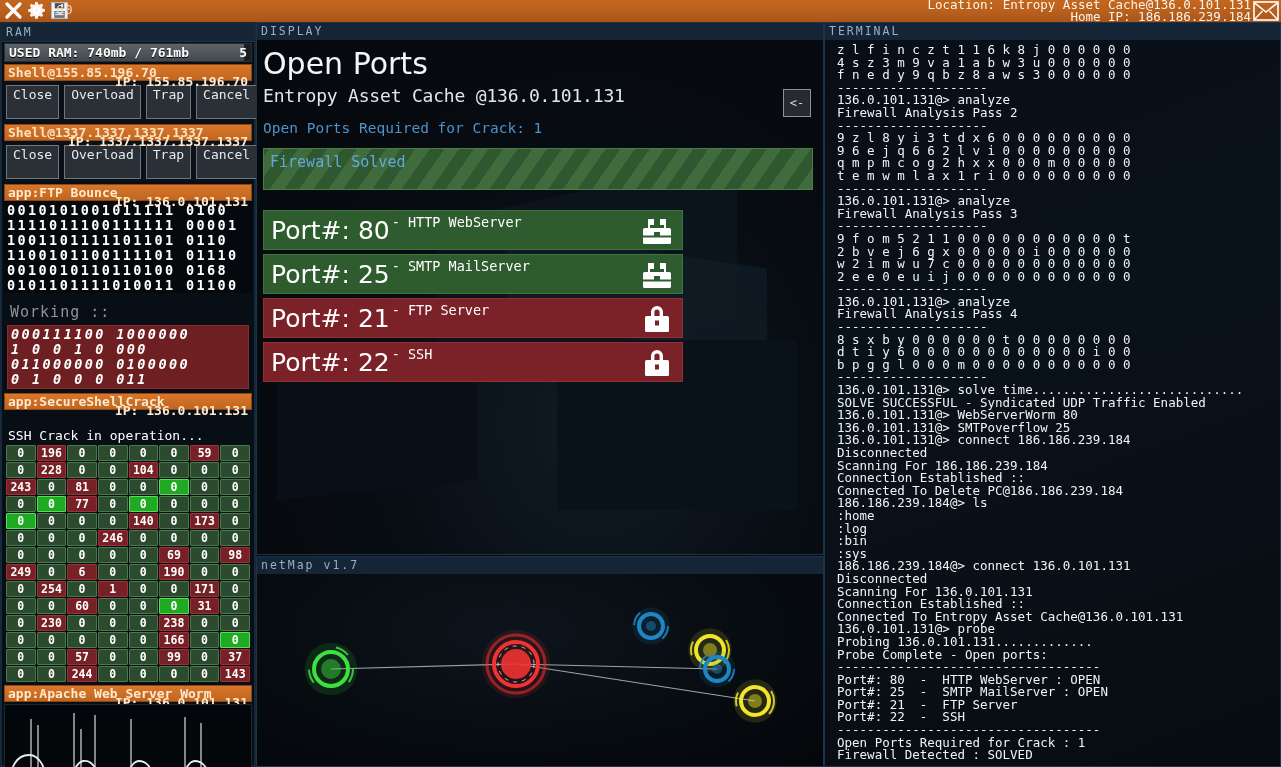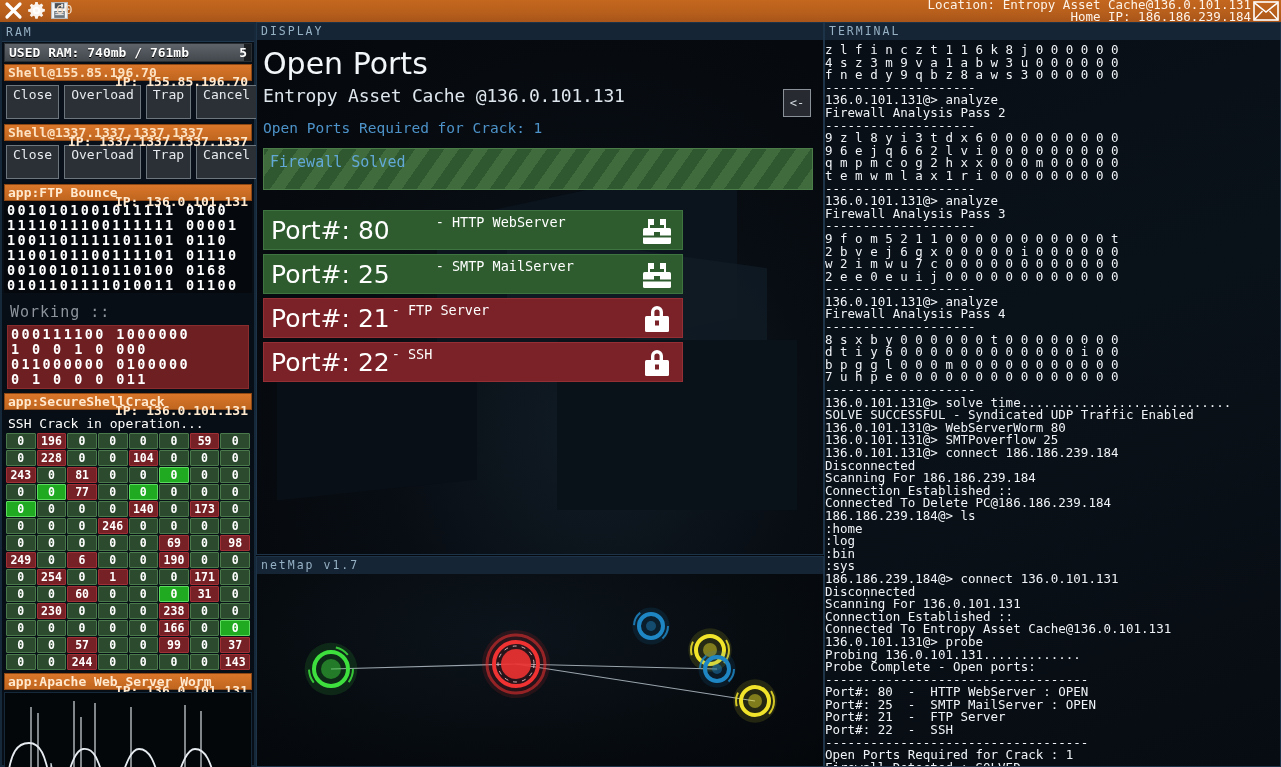--- a/index.html
+++ b/index.html
@@ -50,23 +50,23 @@
   .btnrow{display:flex;gap:5px;padding:4px 2px 3px 2px;background:#0a1019;}
   .pbtn{background:#2b3036;border:1px solid #6d757d;color:#e6eaee;font-size:13px;
     padding:1px 6px 16px 6px;font-family:"DejaVu Sans Mono","Liberation Mono",monospace;
     cursor:pointer;box-sizing:border-box;}
 
   .binblock{padding:2px 3px 0 3px;background:#05080d;}
   .binrow{font-size:13.5px;letter-spacing:2.4px;color:#ffffff;line-height:15px;
     font-weight:bold;white-space:nowrap;}
   .working{color:#8d949b;font-size:15px;padding:10px 4px 4px 6px;letter-spacing:1px;}
   .redblock{margin:0 3px 4px 3px;background:#6d1f21;border:1px solid #8a2b2d;padding:1px 3px;}
-  .redblock .binrow{letter-spacing:2.4px;}
-
-  .sshlbl{font-size:13px;color:#fff;padding:6px 0 2px 4px;letter-spacing:0px;}
+  .redblock .binrow{letter-spacing:2.4px;font-style:italic;}
+
+  .sshlbl{font-size:13px;color:#fff;padding:18px 0 2px 4px;letter-spacing:0px;}
   .grid{display:grid;grid-template-columns:repeat(8,1fr);gap:1px;padding:0 2px;}
   .cell{height:14px;line-height:14px;text-align:center;font-size:11.5px;color:#fff;
     font-weight:bold;border-radius:1px;}
   .cell.g{background:#2c4a2e;border:1px solid #4a7a4c;}
   .cell.gb{background:#1faa22;border:1px solid #5ddb5f;}
   .cell.r{background:#762126;border:1px solid #a13036;}
 
   .wavebox{position:relative;margin:2px 2px 0 2px;height:160px;background:#040709;
     border:1px solid #16293a;overflow:hidden;}
 
@@ -83,35 +83,35 @@
   .backbtn{position:absolute;right:12px;top:66px;width:28px;height:28px;
     background:#272b31;border:1px solid #8a9199;color:#cfd6dd;font-size:12px;
     display:flex;align-items:center;justify-content:center;cursor:pointer;box-sizing:border-box;}
   .fwbar{margin-top:12px;height:42px;position:relative;overflow:hidden;
     background:repeating-linear-gradient(-55deg,#3f6b3d 0px,#3f6b3d 12px,#2f5830 12px,#2f5830 24px);
     border:1px solid #4a7d48;box-sizing:border-box;}
   .fwbar span{position:absolute;left:6px;top:4px;font-size:15px;color:#63a9d8;}
   .ports{margin-top:20px;}
   .portrow{position:relative;height:40px;margin-bottom:4px;box-sizing:border-box;
     display:flex;align-items:center;cursor:pointer;width:420px;}
-  .portrow.open{background:#2e5c2f;border:1px solid #3e7440;gap:44px;}
+  .portrow.open{background:#2e5c2f;border:1px solid #3e7440;}
   .portrow.closed{background:#7a2227;border:1px solid #943035;}
   .portnum{font-family:"DejaVu Sans","Liberation Sans",sans-serif;font-size:25px;color:#fff;
     padding-left:7px;white-space:nowrap;}
   .portdesc{font-size:13.5px;color:#fff;margin-left:2px;align-self:flex-start;margin-top:3px;white-space:nowrap;}
   .lockicon{position:absolute;right:8px;top:4px;}
 
   
   #netmap{left:256px;top:556px;width:568px;height:211px;border:1px solid #1d3347;background:#05090d;}
   .map-area{position:absolute;left:0;top:17px;right:0;bottom:0;overflow:hidden;
     background:radial-gradient(ellipse at 45% 30%, #0c141b 0%, #070c11 55%, #04070a 100%);}
 
   
   #terminal{left:824px;top:22px;width:457px;height:745px;border:1px solid #1d3347;background:#070c12;}
-  .term-body{position:absolute;left:0;top:17px;right:0;bottom:0;padding:4px 0 0 0;
+  .term-body{position:absolute;left:0;top:17px;right:0;bottom:0;padding:4px 0 0 12px;
     overflow:hidden;background:linear-gradient(160deg,#080e15 0%,#0a1219 40%,#070c12 100%);}
   .tline{font-size:12.5px;line-height:12.6px;color:#f0f4f8;white-space:pre;letter-spacing:0px;}
 </style>
 </head>
 <body>
 
 <div class="root">
 
   <div class="topbar">
     <div class="tb-icons">
@@ -497,21 +497,20 @@
         <div class="tline">2 b v e j 6 g x 0 0 0 0 0 i 0 0 0 0 0 0</div>
         <div class="tline">w 2 i m w u 7 c 0 0 0 0 0 0 0 0 0 0 0 0</div>
         <div class="tline">2 e e 0 e u i j 0 0 0 0 0 0 0 0 0 0 0 0</div>
         <div class="tline">--------------------</div>
         <div class="tline">136.0.101.131@&gt; analyze</div>
         <div class="tline">Firewall Analysis Pass 4</div>
         <div class="tline">--------------------</div>
         <div class="tline">8 s x b y 0 0 0 0 0 0 t 0 0 0 0 0 0 0 0</div>
         <div class="tline">d t i y 6 0 0 0 0 0 0 0 0 0 0 0 0 i 0 0</div>
         <div class="tline">b p g g l 0 0 0 m 0 0 0 0 0 0 0 0 0 0 0</div>
-        <div class="tline">7 u h p e 0 0 0 0 0 0 0 0 0 0 0 0 0 0 0</div>
         <div class="tline">--------------------</div>
         <div class="tline">136.0.101.131@&gt; solve time............................</div>
         <div class="tline">SOLVE SUCCESSFUL - Syndicated UDP Traffic Enabled</div>
         <div class="tline">136.0.101.131@&gt; WebServerWorm 80</div>
         <div class="tline">136.0.101.131@&gt; SMTPoverflow 25</div>
         <div class="tline">136.0.101.131@&gt; connect 186.186.239.184</div>
         <div class="tline">Disconnected</div>
         <div class="tline">Scanning For 186.186.239.184</div>
         <div class="tline">Connection Established ::</div>
         <div class="tline">Connected To Delete PC@186.186.239.184</div>

